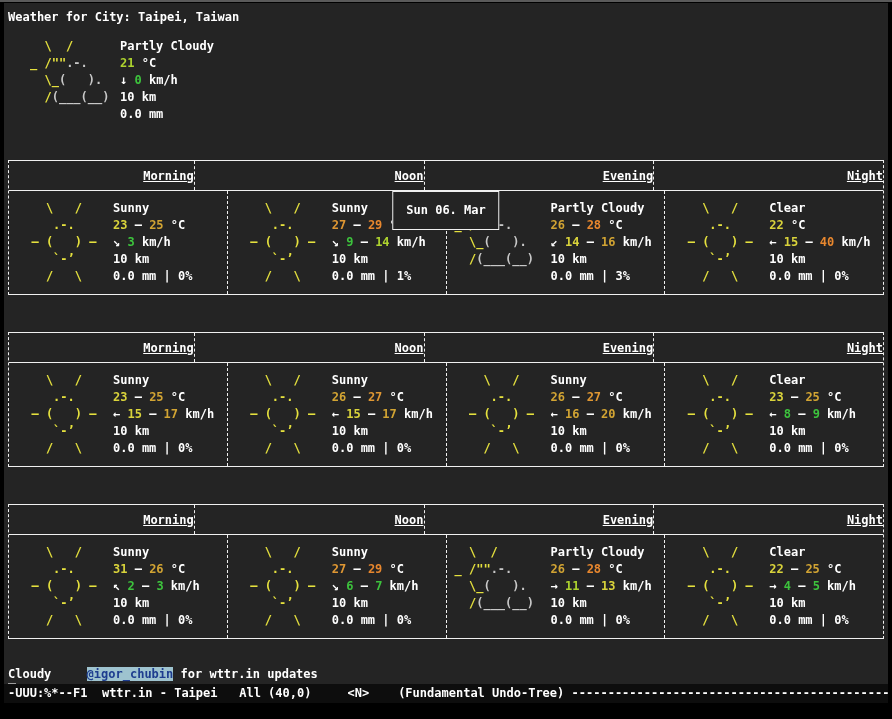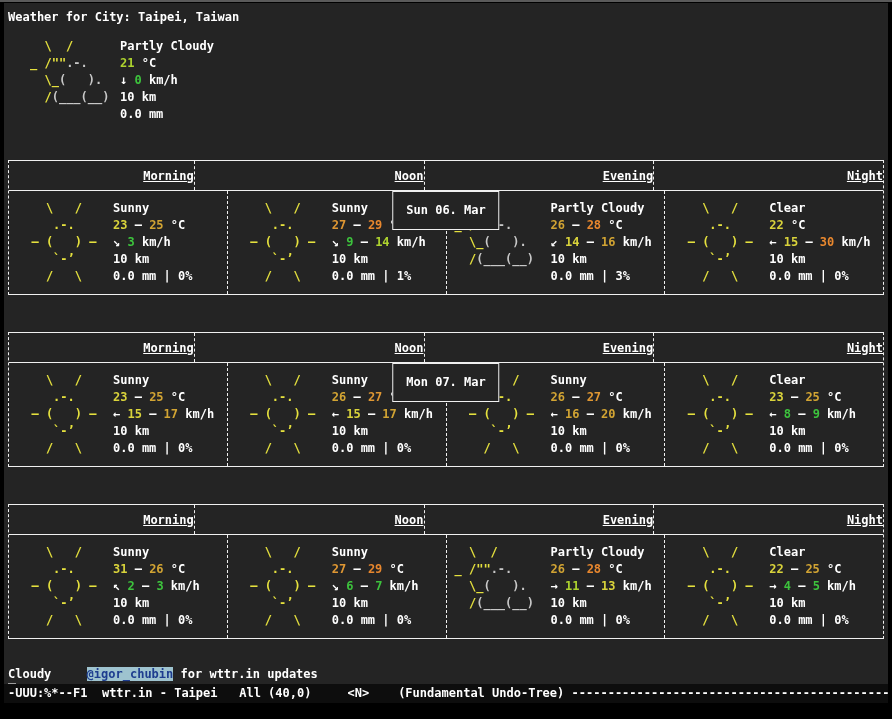--- a/index.html
+++ b/index.html
@@ -135,29 +135,28 @@
             <div class="art">
               <div class="art-line"><span class="c-sun">    \   /</span></div>
               <div class="art-line"><span class="c-sun">     .-.</span></div>
               <div class="art-line"><span class="c-sun">  – (   ) –</span></div>
               <div class="art-line"><span class="c-sun">     `-’</span></div>
               <div class="art-line"><span class="c-sun">    /   \</span></div>
             </div>
             <div class="lines">
               <div class="line"><span class="c-fg">Clear</span></div>
               <div class="line"><span class="c-yellow">22</span><span class="c-fg"> °C</span></div>
-              <div class="line"><span class="c-fg">← </span><span class="c-yellow">15</span><span class="c-fg"> – </span><span class="c-orange">30</span><span class="c-fg"> km/h</span></div>
+              <div class="line"><span class="c-fg">← </span><span class="c-yellow">15</span><span class="c-fg"> – </span><span class="c-orange">40</span><span class="c-fg"> km/h</span></div>
               <div class="line"><span class="c-fg">10 km</span></div>
               <div class="line"><span class="c-fg">0.0 mm | 0%</span></div>
             </div>
           </div>
         </div>
       </section>
       <section class="day">
-        <div class="date-box"><span>Mon 07. Mar</span></div>
         <div class="head-row">
           <div class="head-cell">
             <span>Morning</span>
           </div>
           <div class="head-cell">
             <span>Noon</span>
           </div>
           <div class="head-cell">
             <span>Evening</span>
           </div>

